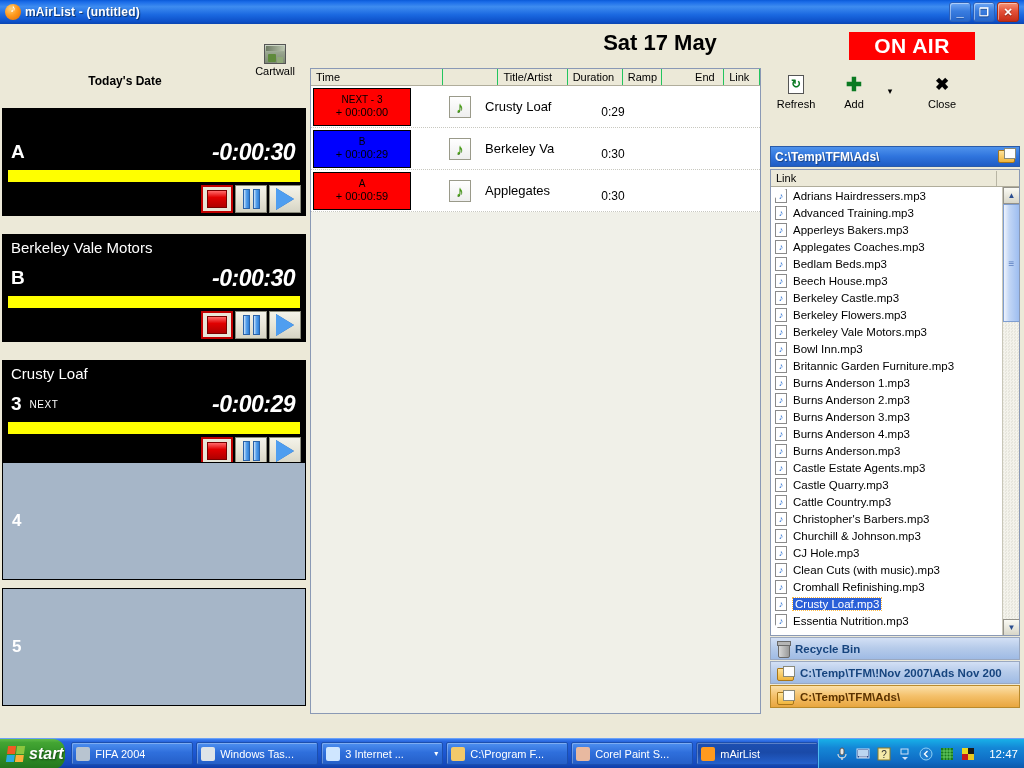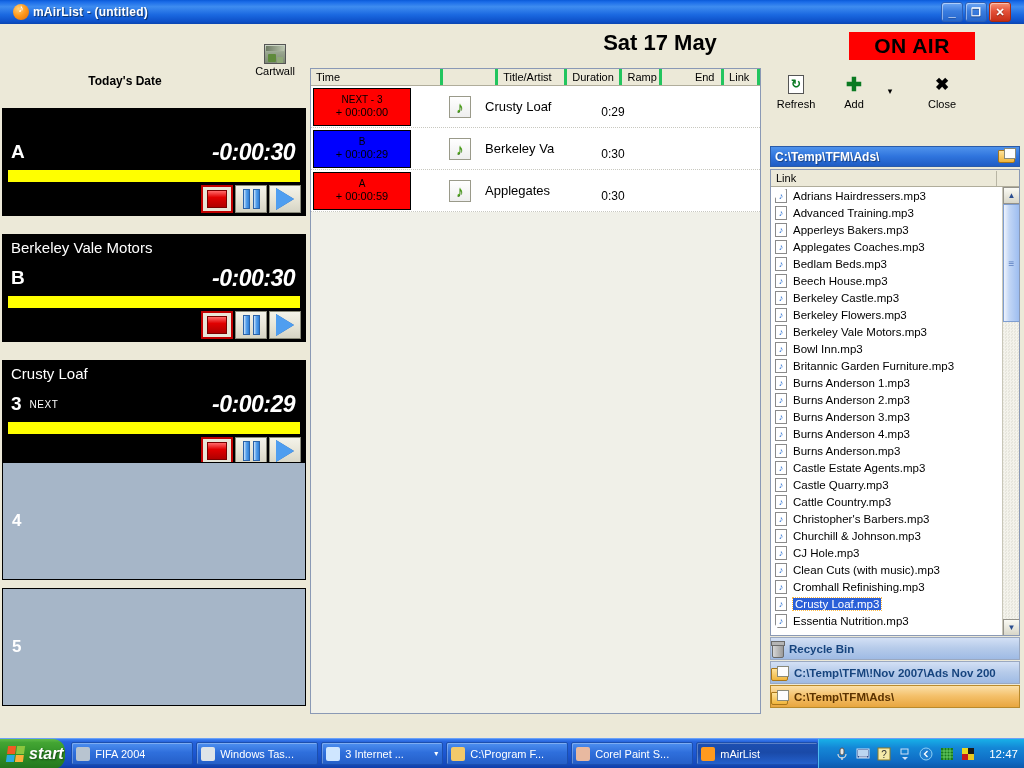--- a/index.html
+++ b/index.html
@@ -7,21 +7,21 @@
     width: 1024px; height: 768px; overflow: hidden;
     font-family: "Liberation Sans", sans-serif;
     background: #ece9d8;
   }
   #screen { position: relative; width: 1024px; height: 768px; }
 
   
   #titlebar {
     position: absolute; left: 0; top: 0; width: 1024px; height: 24px;
     background: linear-gradient(180deg,#0b5ad8 0%,#1a6ce8 8%,#3e8cf0 28%,#1a68e0 62%,#0d50c8 90%,#0a45b0 100%);
-    display: flex; align-items: center; padding: 0 10px;
+    display: flex; align-items: center; padding: 0 2px;
   }
   #title-icon {
     width: 16px; height: 16px; margin: 0 4px 0 3px; border-radius: 50%;
     background: radial-gradient(circle at 35% 30%, #ffd27a 0%, #ff9a1e 45%, #e06a00 100%);
     position: relative; flex: none;
   }
   #title-icon::after {
     content: "♪"; position: absolute; left: 0; top: -2px; width: 16px;
     text-align: center; font-size: 11px; color: #fff;
   }
@@ -104,21 +104,21 @@
   
   #playlist {
     position: absolute; left: 310px; top: 44px; width: 451px; height: 646px;
     background: #f0f0e8; border: 1px solid #8a99b5;
   }
   #pl-head {
     display: flex; height: 17px; background: #ece9d8;
     border-bottom: 1px solid #b0ad9b; font-size: 11px; color: #000;
   }
   #pl-head .hc {
-    border-right: 3px solid #22c55e; padding: 2px 0 0 5px; overflow: hidden; white-space: nowrap;
+    border-right: 1px solid #22c55e; padding: 2px 0 0 5px; overflow: hidden; white-space: nowrap;
   }
   #pl-rows { background: #ffffff; }
   .pl-row { display: flex; align-items: center; height: 42px; border-bottom: 1px dotted #c8c8c0; background: #fff; }
   .pl-badge {
     width: 98px; margin-left: 2px; height: 38px; border: 1px solid #000;
     display: flex; flex-direction: column; align-items: center; justify-content: center;
     color: #000; line-height: 1.15; flex: none;
   }
   .pl-badge .b1 { font-size: 10px; }
   .pl-badge .b2 { font-size: 11px; }
@@ -134,21 +134,21 @@
   .pl-title { margin-left: 14px; font-size: 13px; color: #000; width: 95px; white-space: nowrap; overflow: hidden; }
   .pl-dur { margin-left: 10px; font-size: 12px; color: #000; width: 46px; text-align: center; padding-top: 10px; }
 
   
   #dateline {
     position: absolute; left: 560px; top: 6px; width: 200px; text-align: center;
     font-size: 22px; font-weight: bold; color: #000;
   }
   #onair {
     position: absolute; left: 849px; top: 8px; width: 126px; height: 28px;
-    background: #ff0000; color: #000000; font-size: 21px; font-weight: bold;
+    background: #ff0000; color: #ffffff; font-size: 21px; font-weight: bold;
     display: flex; align-items: center; justify-content: center; letter-spacing: .5px;
   }
 
   
   #tools { position: absolute; left: 766px; top: 44px; width: 256px; height: 60px; }
   .tool { position: absolute; top: 4px; width: 60px; text-align: center; font-size: 11px; color: #000; }
   .tool .ti { height: 24px; display: flex; align-items: center; justify-content: center; }
   .tool .tl { margin-top: 2px; }
   #tool-refresh { left: 0; }
   #tool-add { left: 58px; }
@@ -200,21 +200,21 @@
   .sb-thumb { position: absolute; left: 0; top: 0px; width: 17px; height: 118px;
     background: linear-gradient(90deg,#eef3fd 0%,#c2d6f5 35%,#9dbdf0 100%);
     border: 1px solid #7f9ed0; }
   .sb-thumb::after { content:"≡"; position:absolute; inset:0; display:flex; align-items:center;
     justify-content:center; font-size: 10px; color: #5b7fc0; }
   #sb-down { position: absolute; left: 0; bottom: 0; }
 
   
   .fbar {
     position: absolute; left: 770px; width: 250px; height: 23px;
-    display: flex; align-items: center; font-size: 11.5px; font-weight: bold;
+    display: flex; align-items: center; padding-left: 6px; font-size: 11.5px; font-weight: bold;
     border: 1px solid #9aa8c0;
   }
   .fbar.blue { background: linear-gradient(180deg,#d3e0f5 0%,#b6cbea 48%,#9fbbe4 100%); color: #16447e; }
   .fbar.gold { background: linear-gradient(180deg,#fbe0a8 0%,#f4c06a 48%,#e8a63f 100%); color: #5a3200; border-color: #b98a2c; }
   .fbar .bt { margin-left: 6px; white-space: nowrap; overflow: hidden; }
   .bin-ico { width: 12px; height: 15px; position: relative; flex: none; }
   .bin-ico::before { content:""; position:absolute; left:1px; top:3px; width:10px; height:12px;
     background: linear-gradient(90deg,#d7d7d7,#9a9a9a); border: 1px solid #6a6a6a; border-radius: 0 0 2px 2px; }
   .bin-ico::after { content:""; position:absolute; left:0; top:0px; width:12px; height:3px;
     background:#b5b5b5; border: 1px solid #6a6a6a; }

